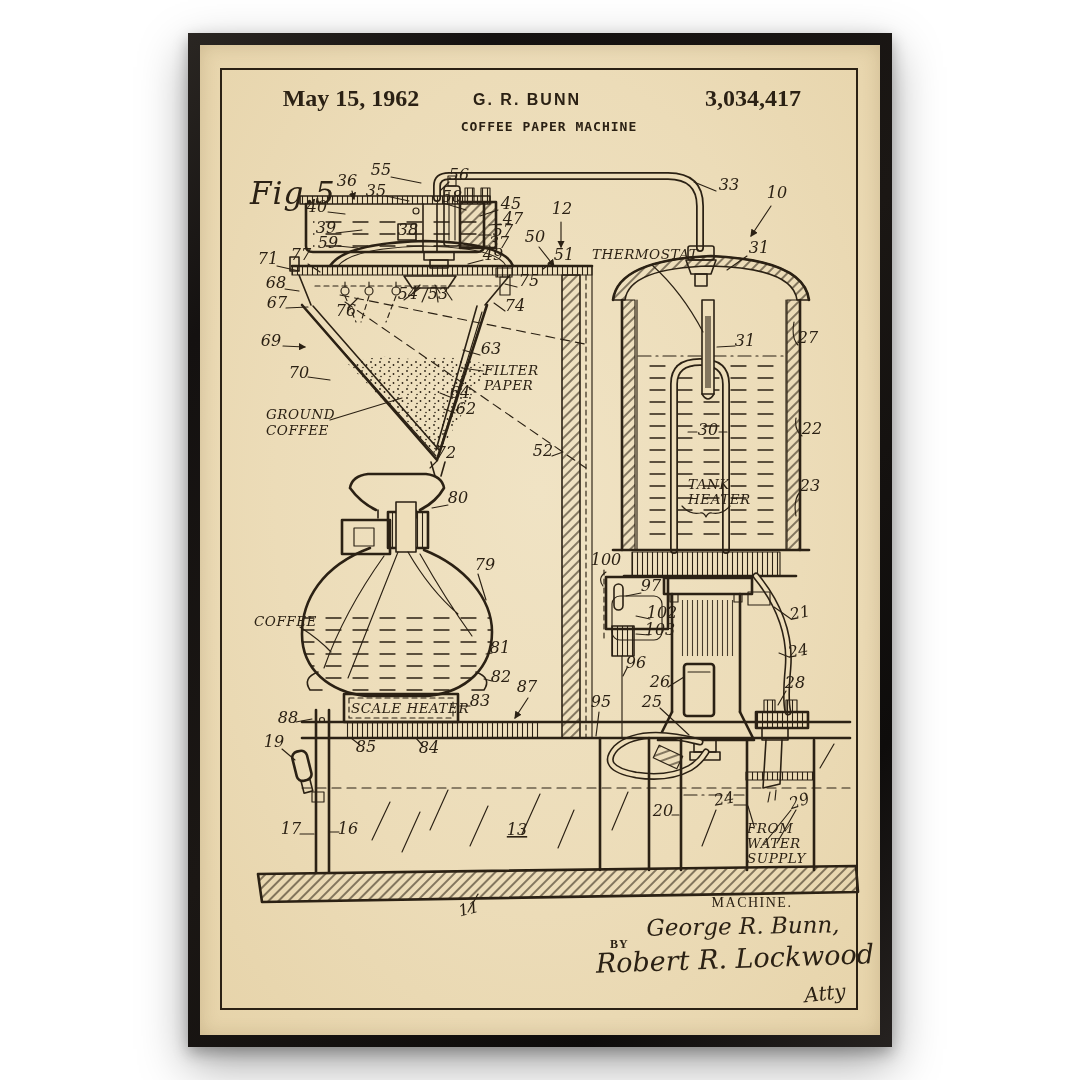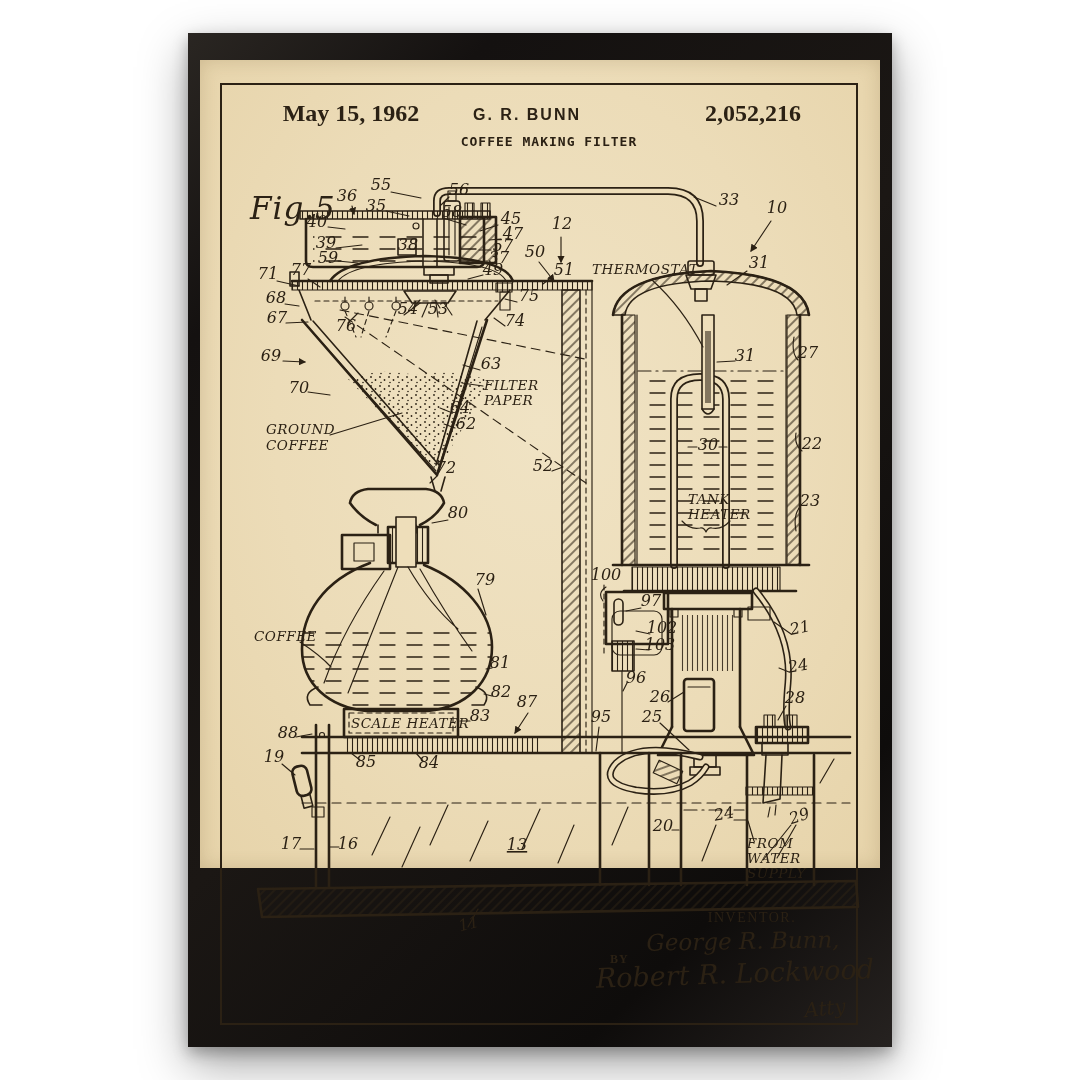--- a/index.html
+++ b/index.html
@@ -1,23 +1,23 @@
 <!DOCTYPE html>
 <html><head>
 <meta charset="utf-8">
 <style>
   html,body{margin:0;padding:0;}
   body{width:1080px;height:1080px;background:#ffffff;position:relative;overflow:hidden;
        font-family:"Liberation Serif",serif;}
   .frame{position:absolute;left:188px;top:33px;width:704px;height:1014px;
          background:linear-gradient(135deg,#2a2622 0%,#141110 18%,#1b1714 50%,#0e0c0b 82%,#262220 100%);
          box-shadow:0 18px 45px rgba(0,0,0,0.35), 0 6px 14px rgba(0,0,0,0.28);}
-  .paper{position:absolute;left:12px;top:12px;width:680px;height:808px;
+  .paper{position:absolute;left:12px;top:12px;width:680px;height:990px;
          background:radial-gradient(ellipse at 50% 45%, #f0e3c4 0%, #ecdcb8 55%, #e6d3a9 100%);
-         box-shadow:inset 0 0 18px rgba(90,60,20,0.18);margin-top:15px;}
+         box-shadow:inset 0 0 18px rgba(90,60,20,0.18);}
   .inner-border{position:absolute;left:20px;top:23px;width:634px;height:938px;
          border:2px solid #2b2114;pointer-events:none;}
   .hdr{position:absolute;color:#2b2114;white-space:nowrap;}
   .hdr.date{left:66px;top:40px;width:170px;text-align:center;
          font:bold 24px "Liberation Serif",serif;}
   .hdr.name{left:273px;top:46px;width:160px;
          font:bold 16px "Liberation Sans",sans-serif;letter-spacing:2px;}
   .hdr.number{left:468px;top:40px;width:170px;text-align:center;
          font:bold 24px "Liberation Serif",serif;}
   .hdr.title{left:229px;top:74px;width:240px;text-align:center;
@@ -42,22 +42,22 @@
 </style>
 </head>
 <body>
 
 <div class="frame">
   <div class="paper">
     <div class="inner-border"></div>
 
     <div class="hdr date">May 15, 1962</div>
     <div class="hdr name">G. R. BUNN</div>
-    <div class="hdr number">2,052,216</div>
-    <div class="hdr title">COFFEE MAKING FILTER</div>
+    <div class="hdr number">3,034,417</div>
+    <div class="hdr title">COFFEE PAPER MACHINE</div>
 
     <svg id="drawing" viewBox="200 45 680 990" xmlns="http://www.w3.org/2000/svg" style="stroke:#2b2114;fill:none;stroke-width:2;stroke-linecap:round;stroke-linejoin:round;">
       <defs>
         <pattern id="ht" width="7" height="7" patternUnits="userSpaceOnUse" patternTransform="rotate(45)">
           <line x1="1" y1="0" x2="1" y2="7" stroke="#2b2114" stroke-width="1.1"></line>
         </pattern>
         <pattern id="vh" width="5" height="8" patternUnits="userSpaceOnUse">
           <line x1="2.5" y1="0" x2="2.5" y2="8" stroke="#2b2114" stroke-width="1.1"></line>
         </pattern>
         <pattern id="wd" width="27" height="12" patternUnits="userSpaceOnUse">
@@ -348,19 +348,19 @@
           <text x="688" y="489" class="ann">TANK</text>
           <text x="688" y="504" class="ann">HEATER</text>
           <text x="254" y="626" class="ann">COFFEE</text>
           <text x="351" y="713" class="ann">SCALE HEATER</text>
           <text x="747" y="833" class="ann">FROM</text>
           <text x="747" y="848" class="ann">WATER</text>
           <text x="747" y="863" class="ann">SUPPLY</text>
         </g>
     </svg>
 
-    <div class="sig inv">INVENTOR.</div>
+    <div class="sig inv">MACHINE.</div>
     <div class="sig gname">George R. Bunn,</div>
     <div class="sig by">BY</div>
     <div class="sig aname">Robert R. Lockwood</div>
     <div class="sig atty">Atty</div>
   </div>
 </div>
 
 </body></html>

